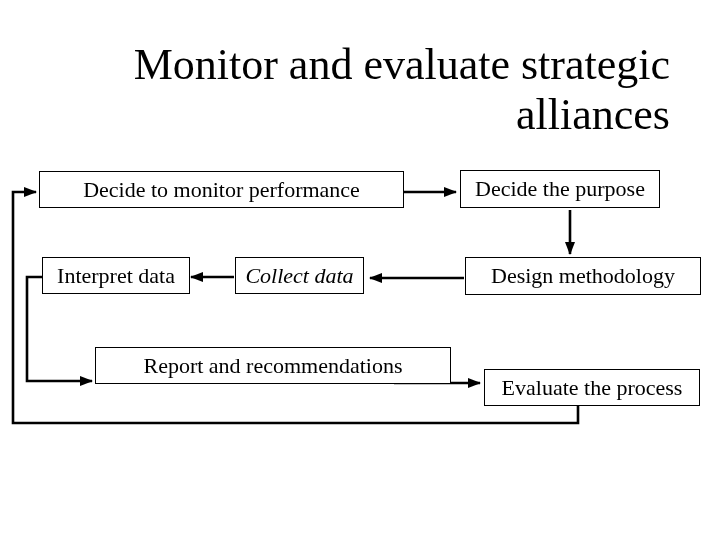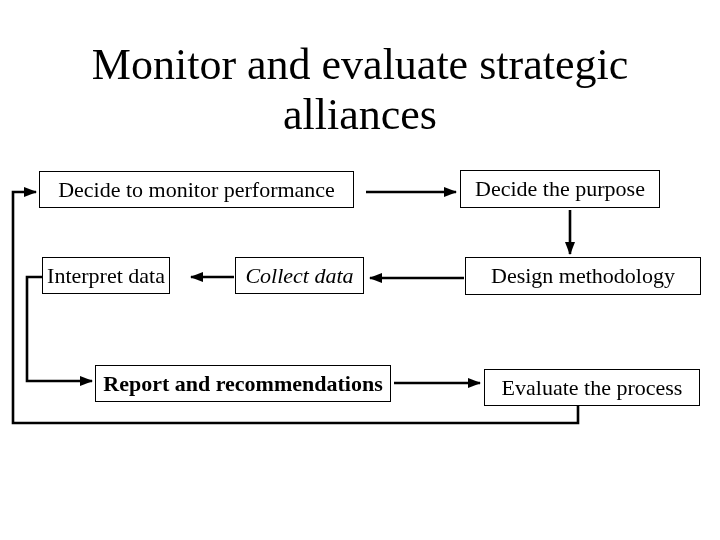--- a/index.html
+++ b/index.html
@@ -14,45 +14,45 @@
     background: #ffffff;
     overflow: hidden;
     font-family: "Liberation Serif", "DejaVu Serif", serif;
     color: #000000;
   }
   .slide-title {
     position: absolute;
     left: 50px;
     top: 40px;
     width: 620px;
-    text-align: center;
+    text-align: right;
     font-size: 44px;
     line-height: 50px;
     font-weight: 400;
     color: #000000;
   }
   .flow-box {
     position: absolute;
     box-sizing: border-box;
     border: 1.5px solid #000000;
     background: #ffffff;
     display: flex;
     align-items: center;
     justify-content: center;
     font-size: 22px;
     line-height: 1;
     white-space: nowrap;
     color: #000000;
   }
-  .box-decide-monitor   { left: 39px;  top: 171px; width: 315px; height: 37px; }
+  .box-decide-monitor   { left: 39px;  top: 171px; width: 365px; height: 37px; }
   .box-decide-purpose   { left: 460px; top: 170px; width: 200px; height: 38px; }
-  .box-interpret-data   { left: 42px;  top: 257px; width: 128px; height: 37px; }
+  .box-interpret-data   { left: 42px;  top: 257px; width: 148px; height: 37px; }
   .box-collect-data     { left: 235px; top: 257px; width: 129px; height: 37px; font-style: italic; }
   .box-design-method    { left: 465px; top: 257px; width: 236px; height: 38px; }
-  .box-report           { left: 95px;  top: 365px; width: 296px; height: 37px; font-weight: bold; }
+  .box-report           { left: 95px;  top: 347px; width: 356px; height: 37px; }
   .box-evaluate         { left: 484px; top: 369px; width: 216px; height: 37px; }
   .connector-layer {
     position: absolute;
     left: 0;
     top: 0;
     width: 720px;
     height: 540px;
     pointer-events: none;
   }
   .connector-layer .edge {

